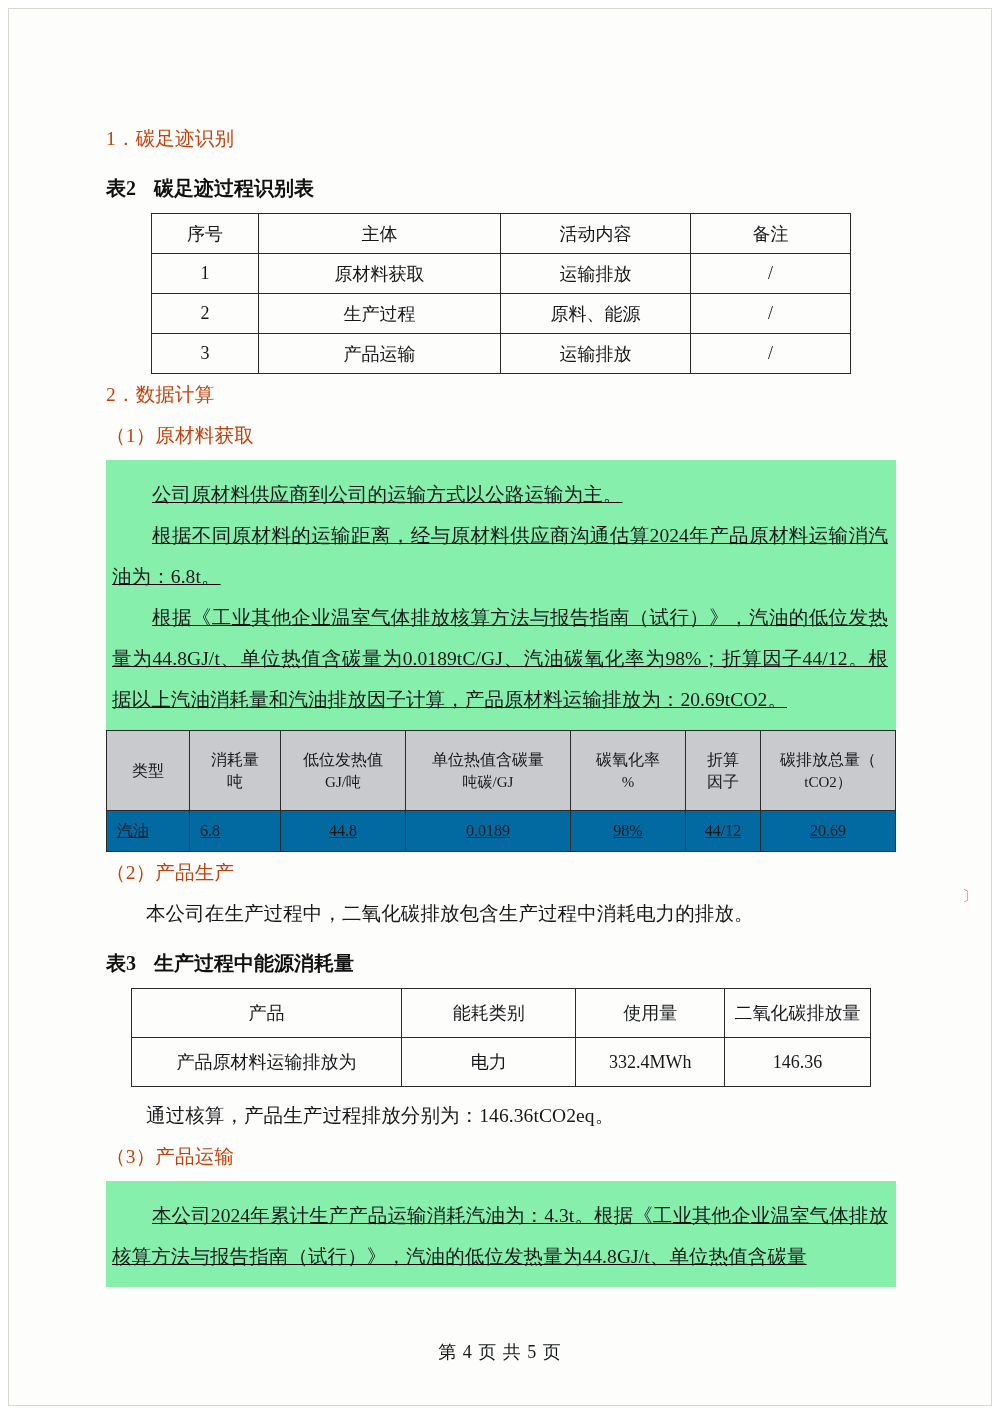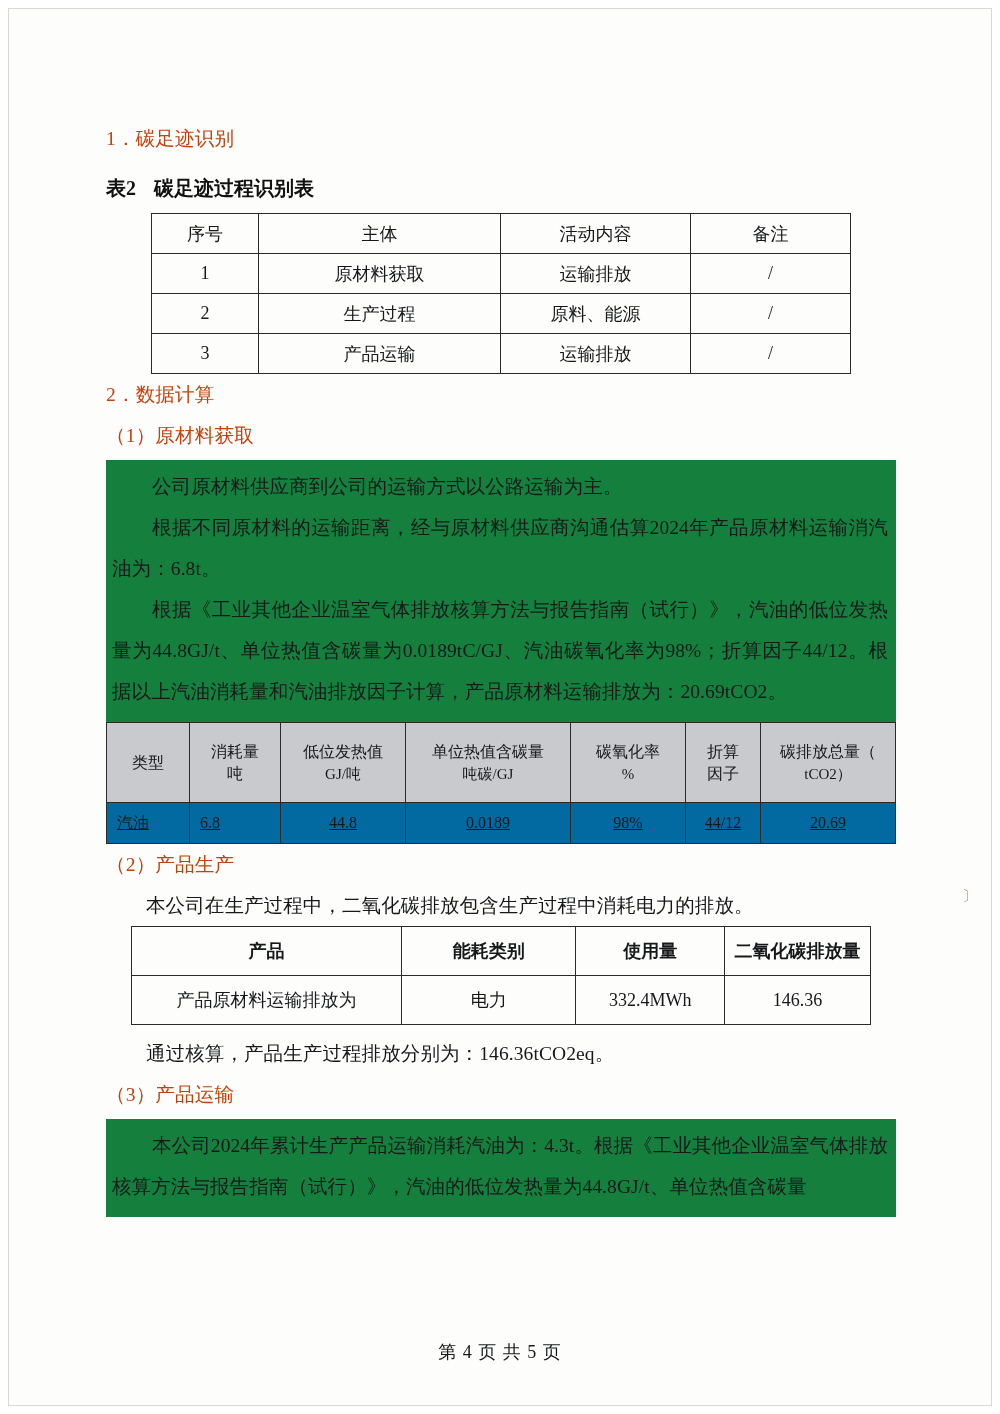--- a/index.html
+++ b/index.html
@@ -74,23 +74,24 @@
   .t2 {
     width: 700px;
     margin: 0 auto;
   }
   .t2 td { height: 31px; }
   .t2 .c1 { width: 105px; }
   .t2 .c2 { width: 245px; }
   .t2 .c3 { width: 190px; }
   .t2 .c4 { width: 160px; }
   .blockhl {
-    background: #15803d;
-    padding: 6px 8px 10px 6px;
+    background: #86efac;
+    padding: 14px 8px 10px 6px;
     margin-top: 4px;
+    text-decoration: underline;
   }
   .blockhl .para { text-align: justify; }
 
   
   .tfuel {
     width: 790px;
     border-collapse: collapse;
     font-size: 16px;
     color: #16181a;
     margin-top: 0px;
@@ -107,21 +108,21 @@
   .tfuel .row td.first { text-align: left; padding-left: 10px; }
   .sub { font-size: 15px; }
 
   
   .t3 {
     width: 740px;
     margin: 0 auto;
     font-size: 19px;
   }
   .t3 td { height: 40px; }
-  .t3 .h td { font-weight: bold; }
+  .t3 .h td { font-weight: normal; }
   .t3 .c1 { width: 290px; }
   .t3 .c2 { width: 185px; }
   .t3 .c3 { width: 150px; }
   .t3 .c4 { width: 150px; }
 
   .footer {
     position: absolute;
     left: 0;
     right: 0;
     bottom: 42px;
@@ -235,20 +236,23 @@
           <td>98%</td>
           <td>44/12</td>
           <td>20.69</td>
         </tr>
       </tbody>
         </table>
 
       <div class="line">（2）产品生产</div>
       <div class="para">本公司在生产过程中，二氧化碳排放包含生产过程中消耗电力的排放。</div>
 
+      <div class="caption">
+        <span>表3</span><span class="gap"></span><span>生产过程中能源消耗量</span>
+      </div>
 
       <table class="t t3">
         <tbody>
             <tr class="h">
           <td class="c1">产品</td>
           <td class="c2">能耗类别</td>
           <td class="c3">使用量</td>
           <td class="c4">二氧化碳排放量</td>
         </tr>
         <tr>

